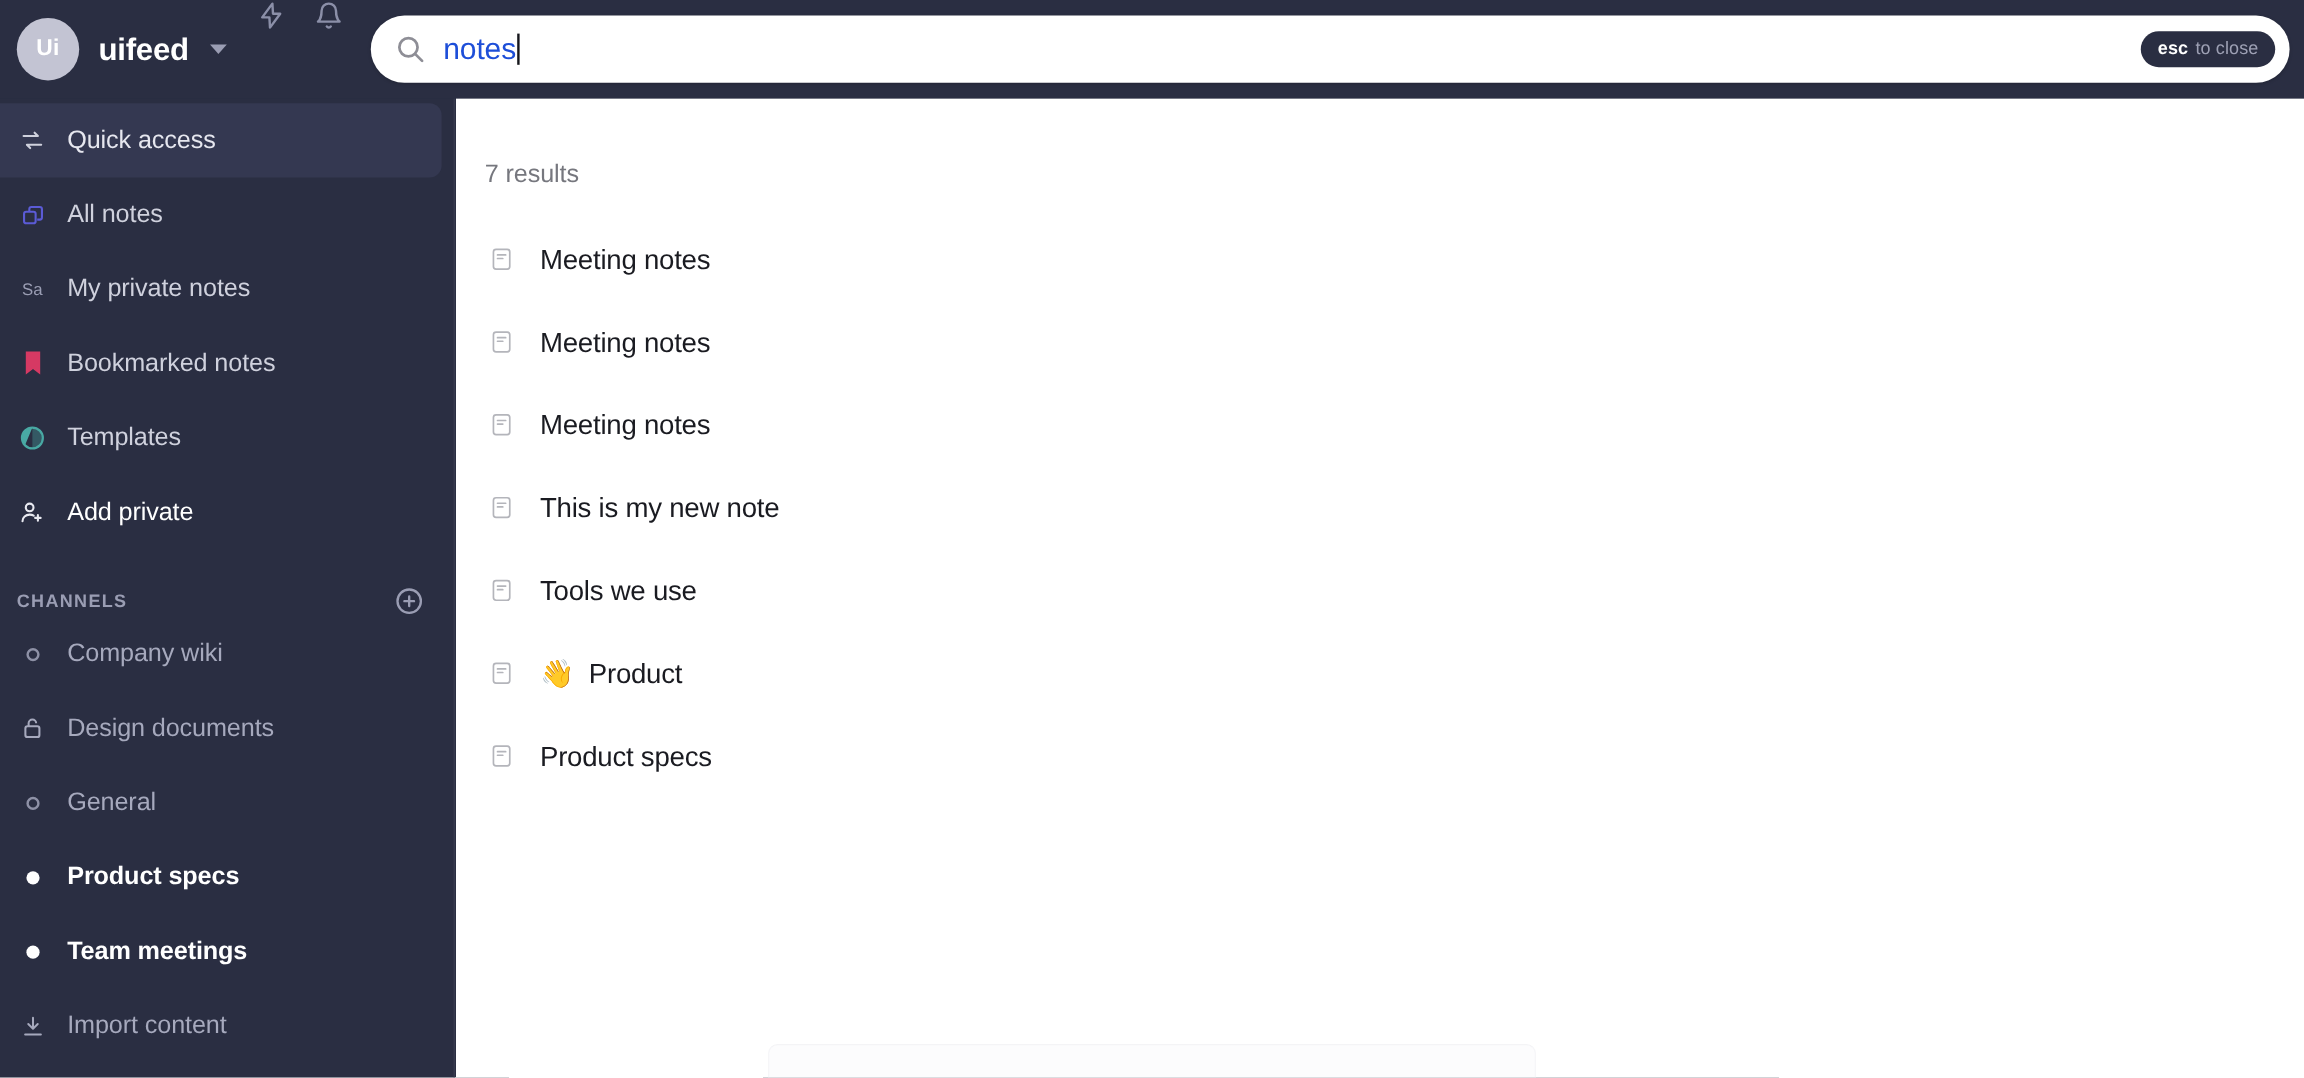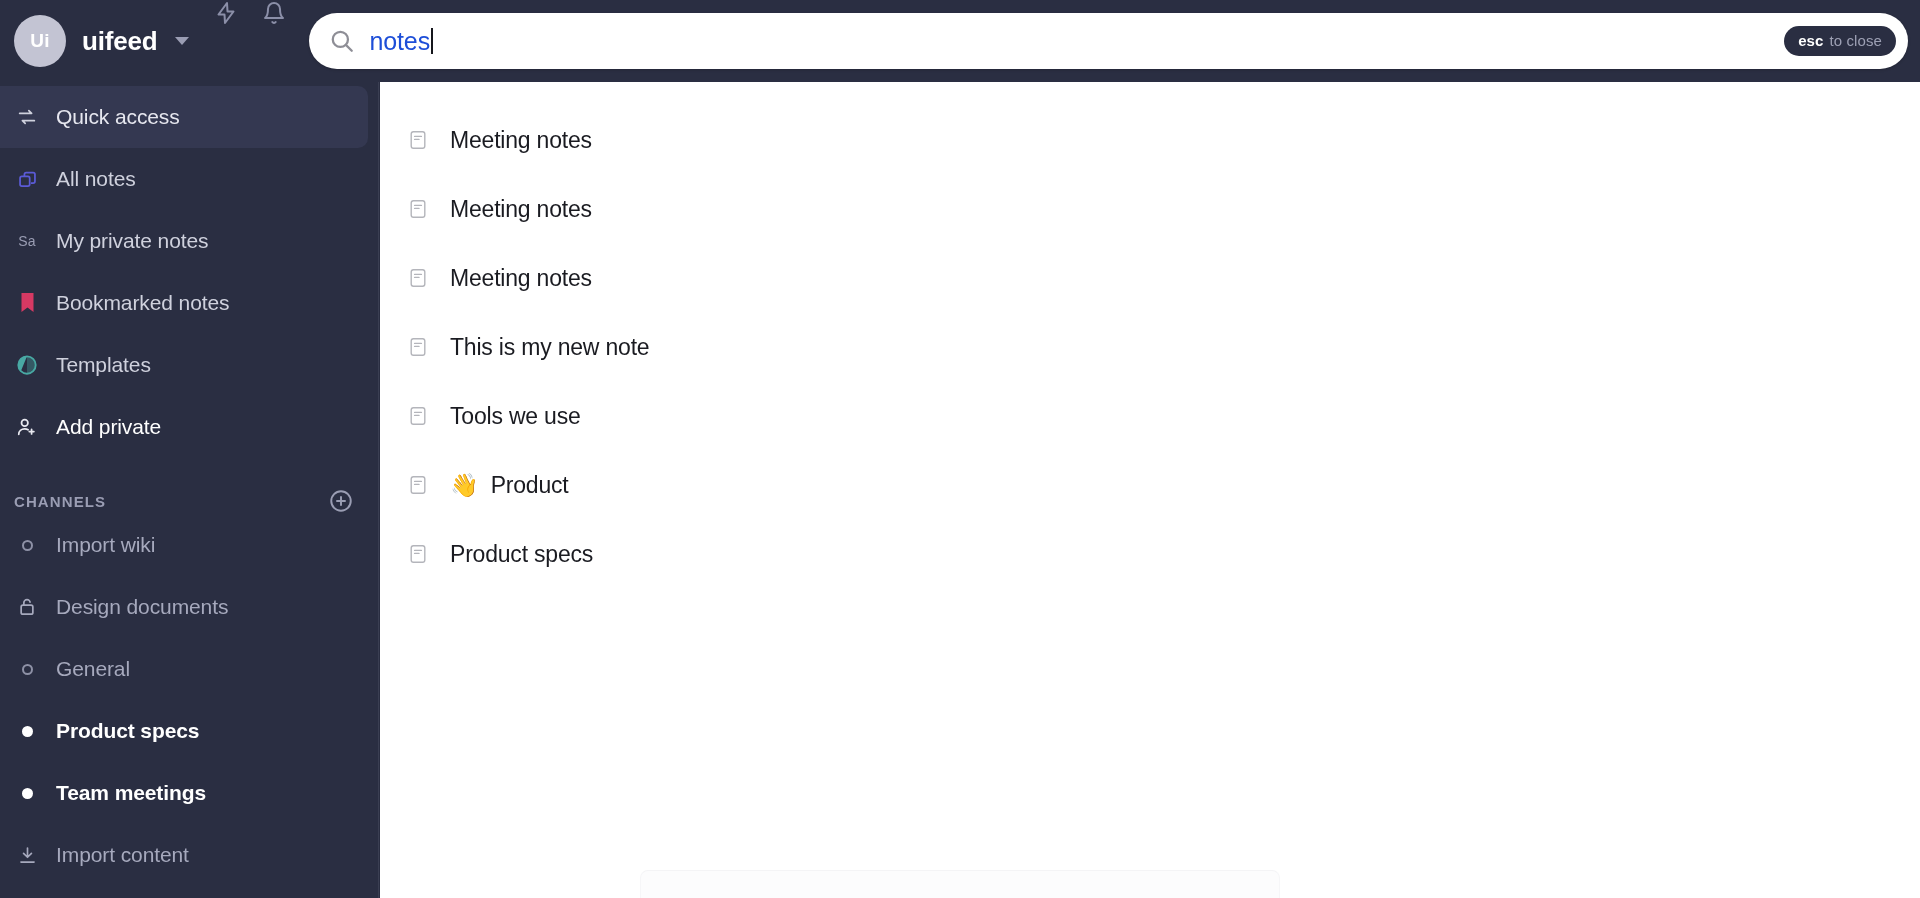--- a/index.html
+++ b/index.html
@@ -297,21 +297,21 @@
         </svg>
       </span>
     </div>
 
     <div class="nav-channels">
 
       <div class="nav-row dim">
         <span class="ico">
             <span class="dot-hollow"></span>
           </span>
-        <span>Import wiki</span>
+        <span>Company wiki</span>
       </div>
 
       <div class="nav-row dim">
         <span class="ico">
           <svg width="18" height="20" viewBox="0 0 20 22" fill="none" stroke="#a6a9bd" stroke-width="1.9" stroke-linejoin="round">
             <rect x="3.5" y="9" width="13" height="10" rx="2"></rect>
             <path d="M6.5 9V6.3a3.5 3.5 0 0 1 7 0"></path>
           </svg>
         </span>
         <span>Design documents</span>
@@ -358,20 +358,21 @@
           </svg>
         </span>
         <span>Archive</span>
       </div>
     </div>
   </div>
 
   <div class="content">
     <div class="ghost-panel"></div>
 
+    <div class="results-count">7 results</div>
 
     <div class="results-list">
 
       <div class="result-row">
         <span class="doc-ico">
           <svg width="20" height="20" viewBox="0 0 20 20" fill="none" stroke="currentColor" stroke-width="1.4">
             <rect x="3.2" y="1.8" width="13.6" height="16.4" rx="2.2"></rect>
             <path d="M6.6 6.4h6.8M6.6 9.4h4.4" stroke-linecap="round"></path>
           </svg>
         </span>

